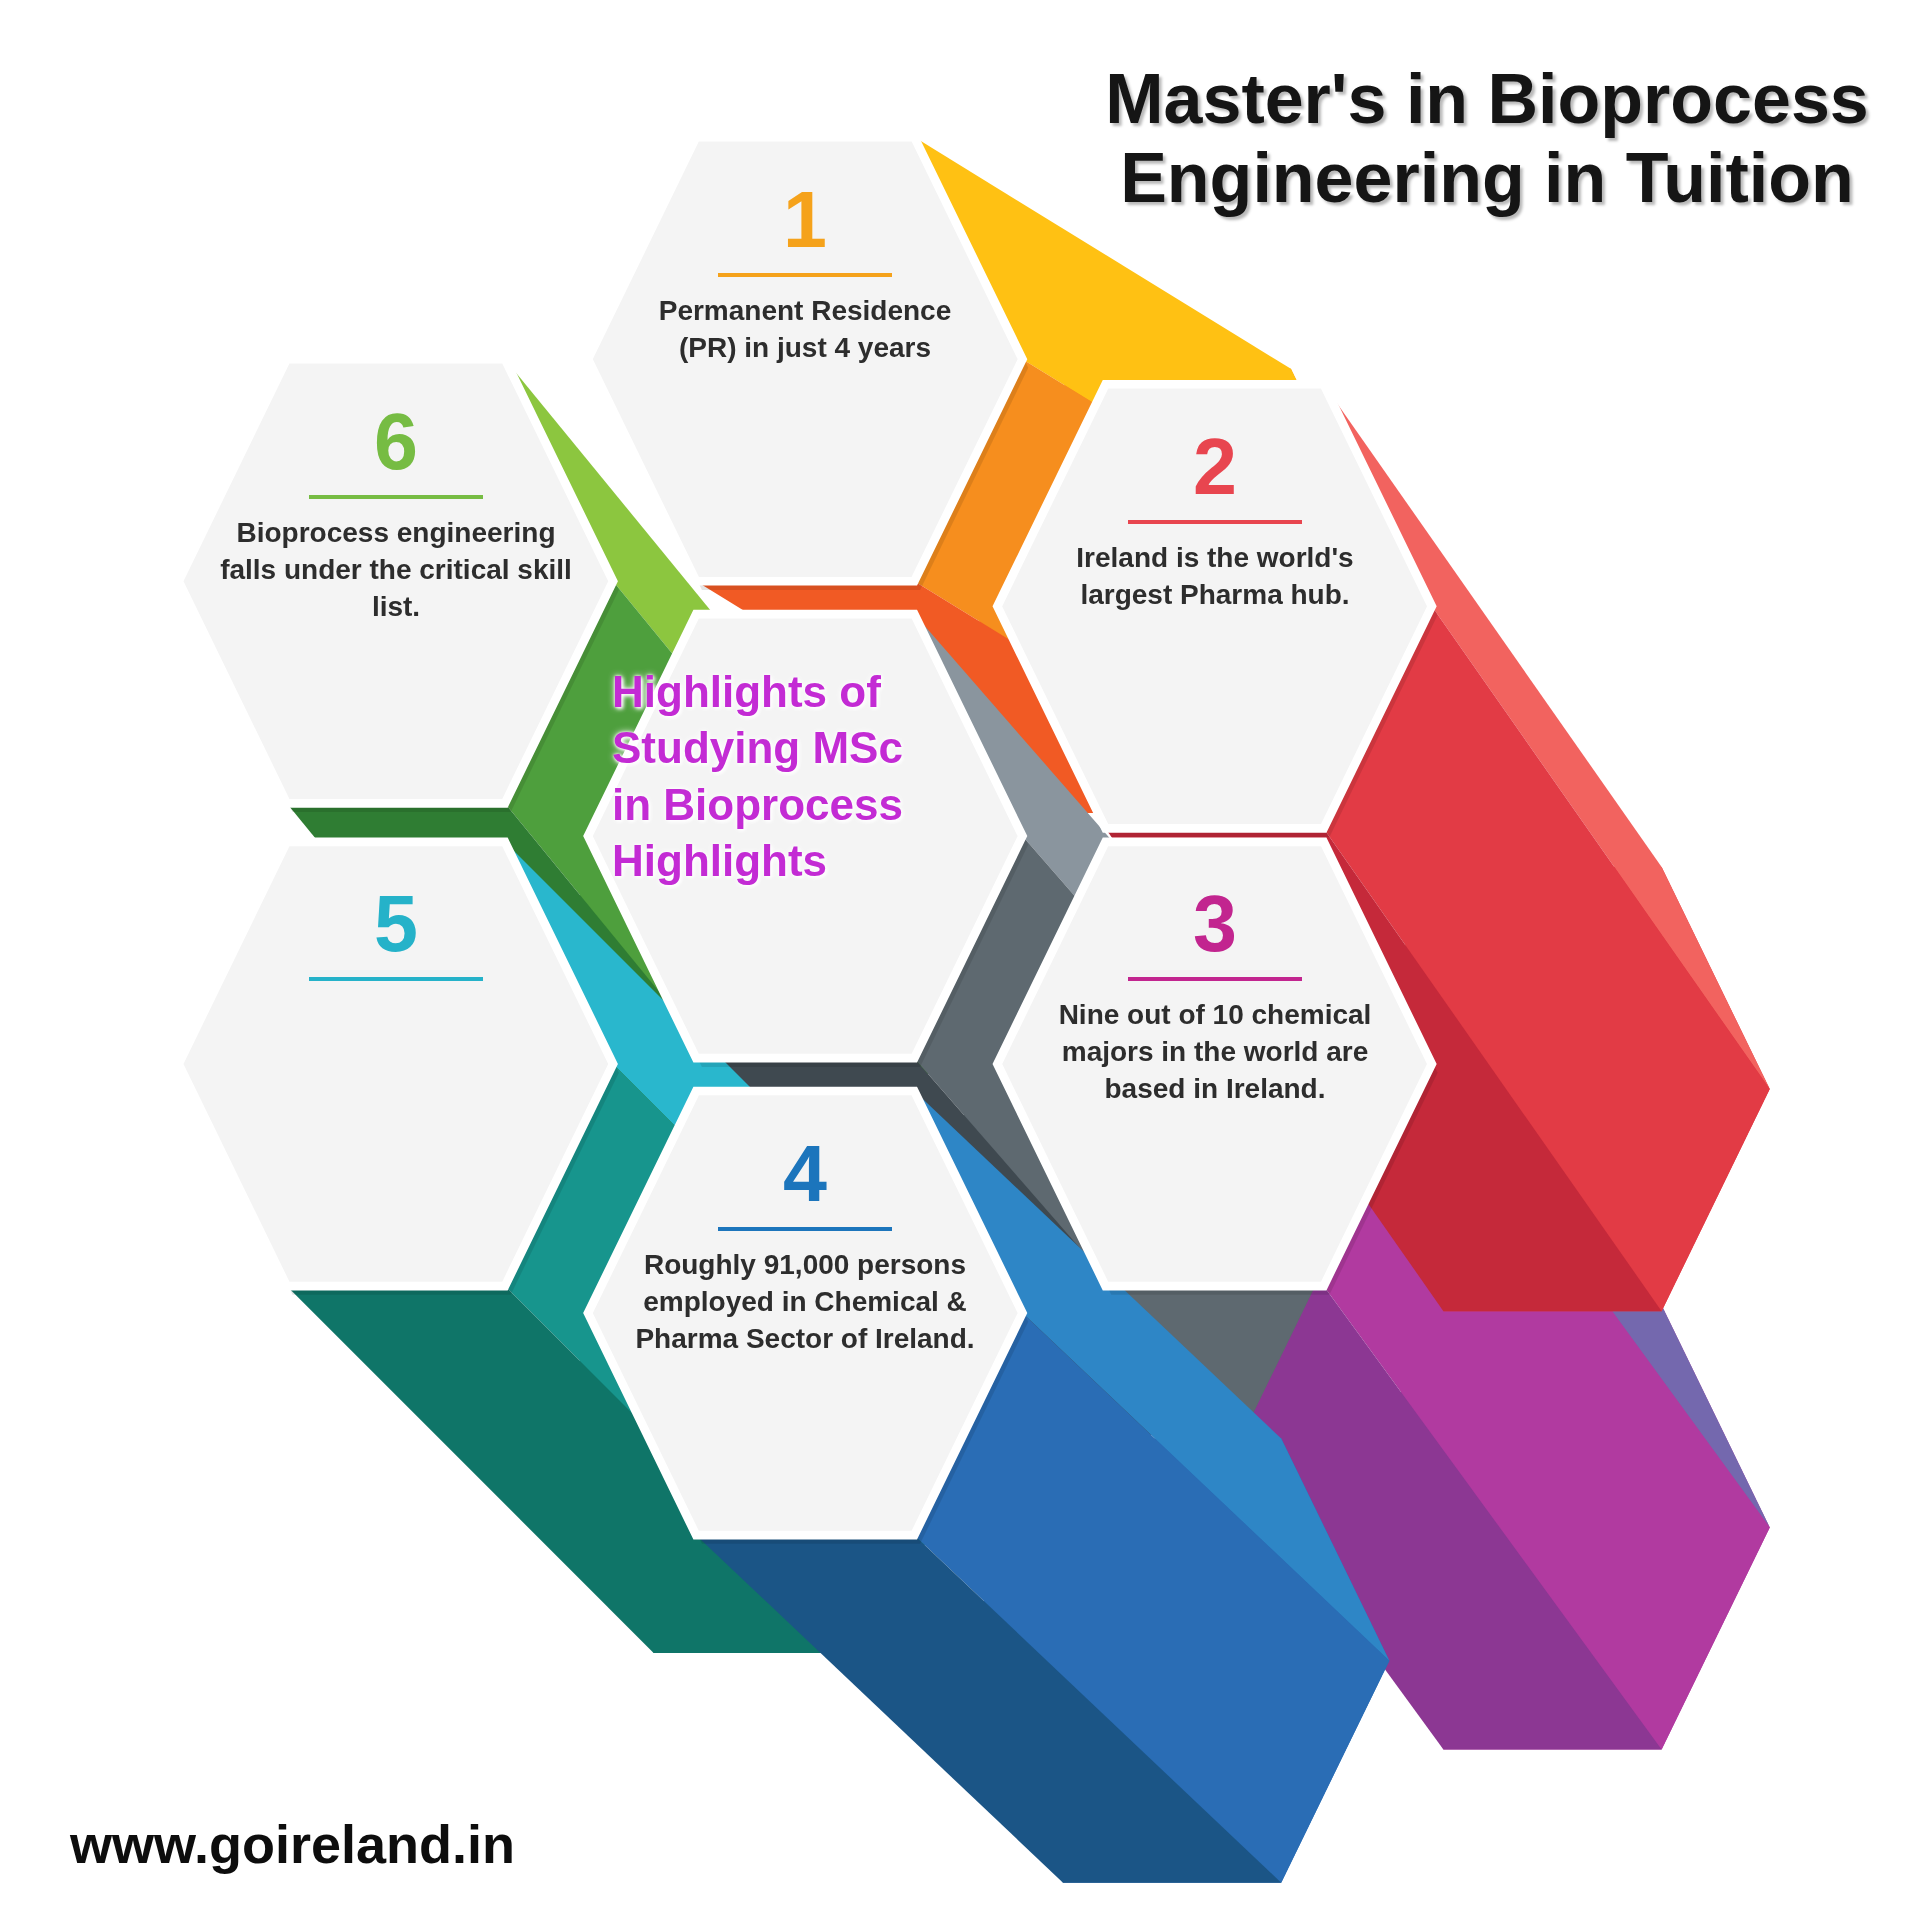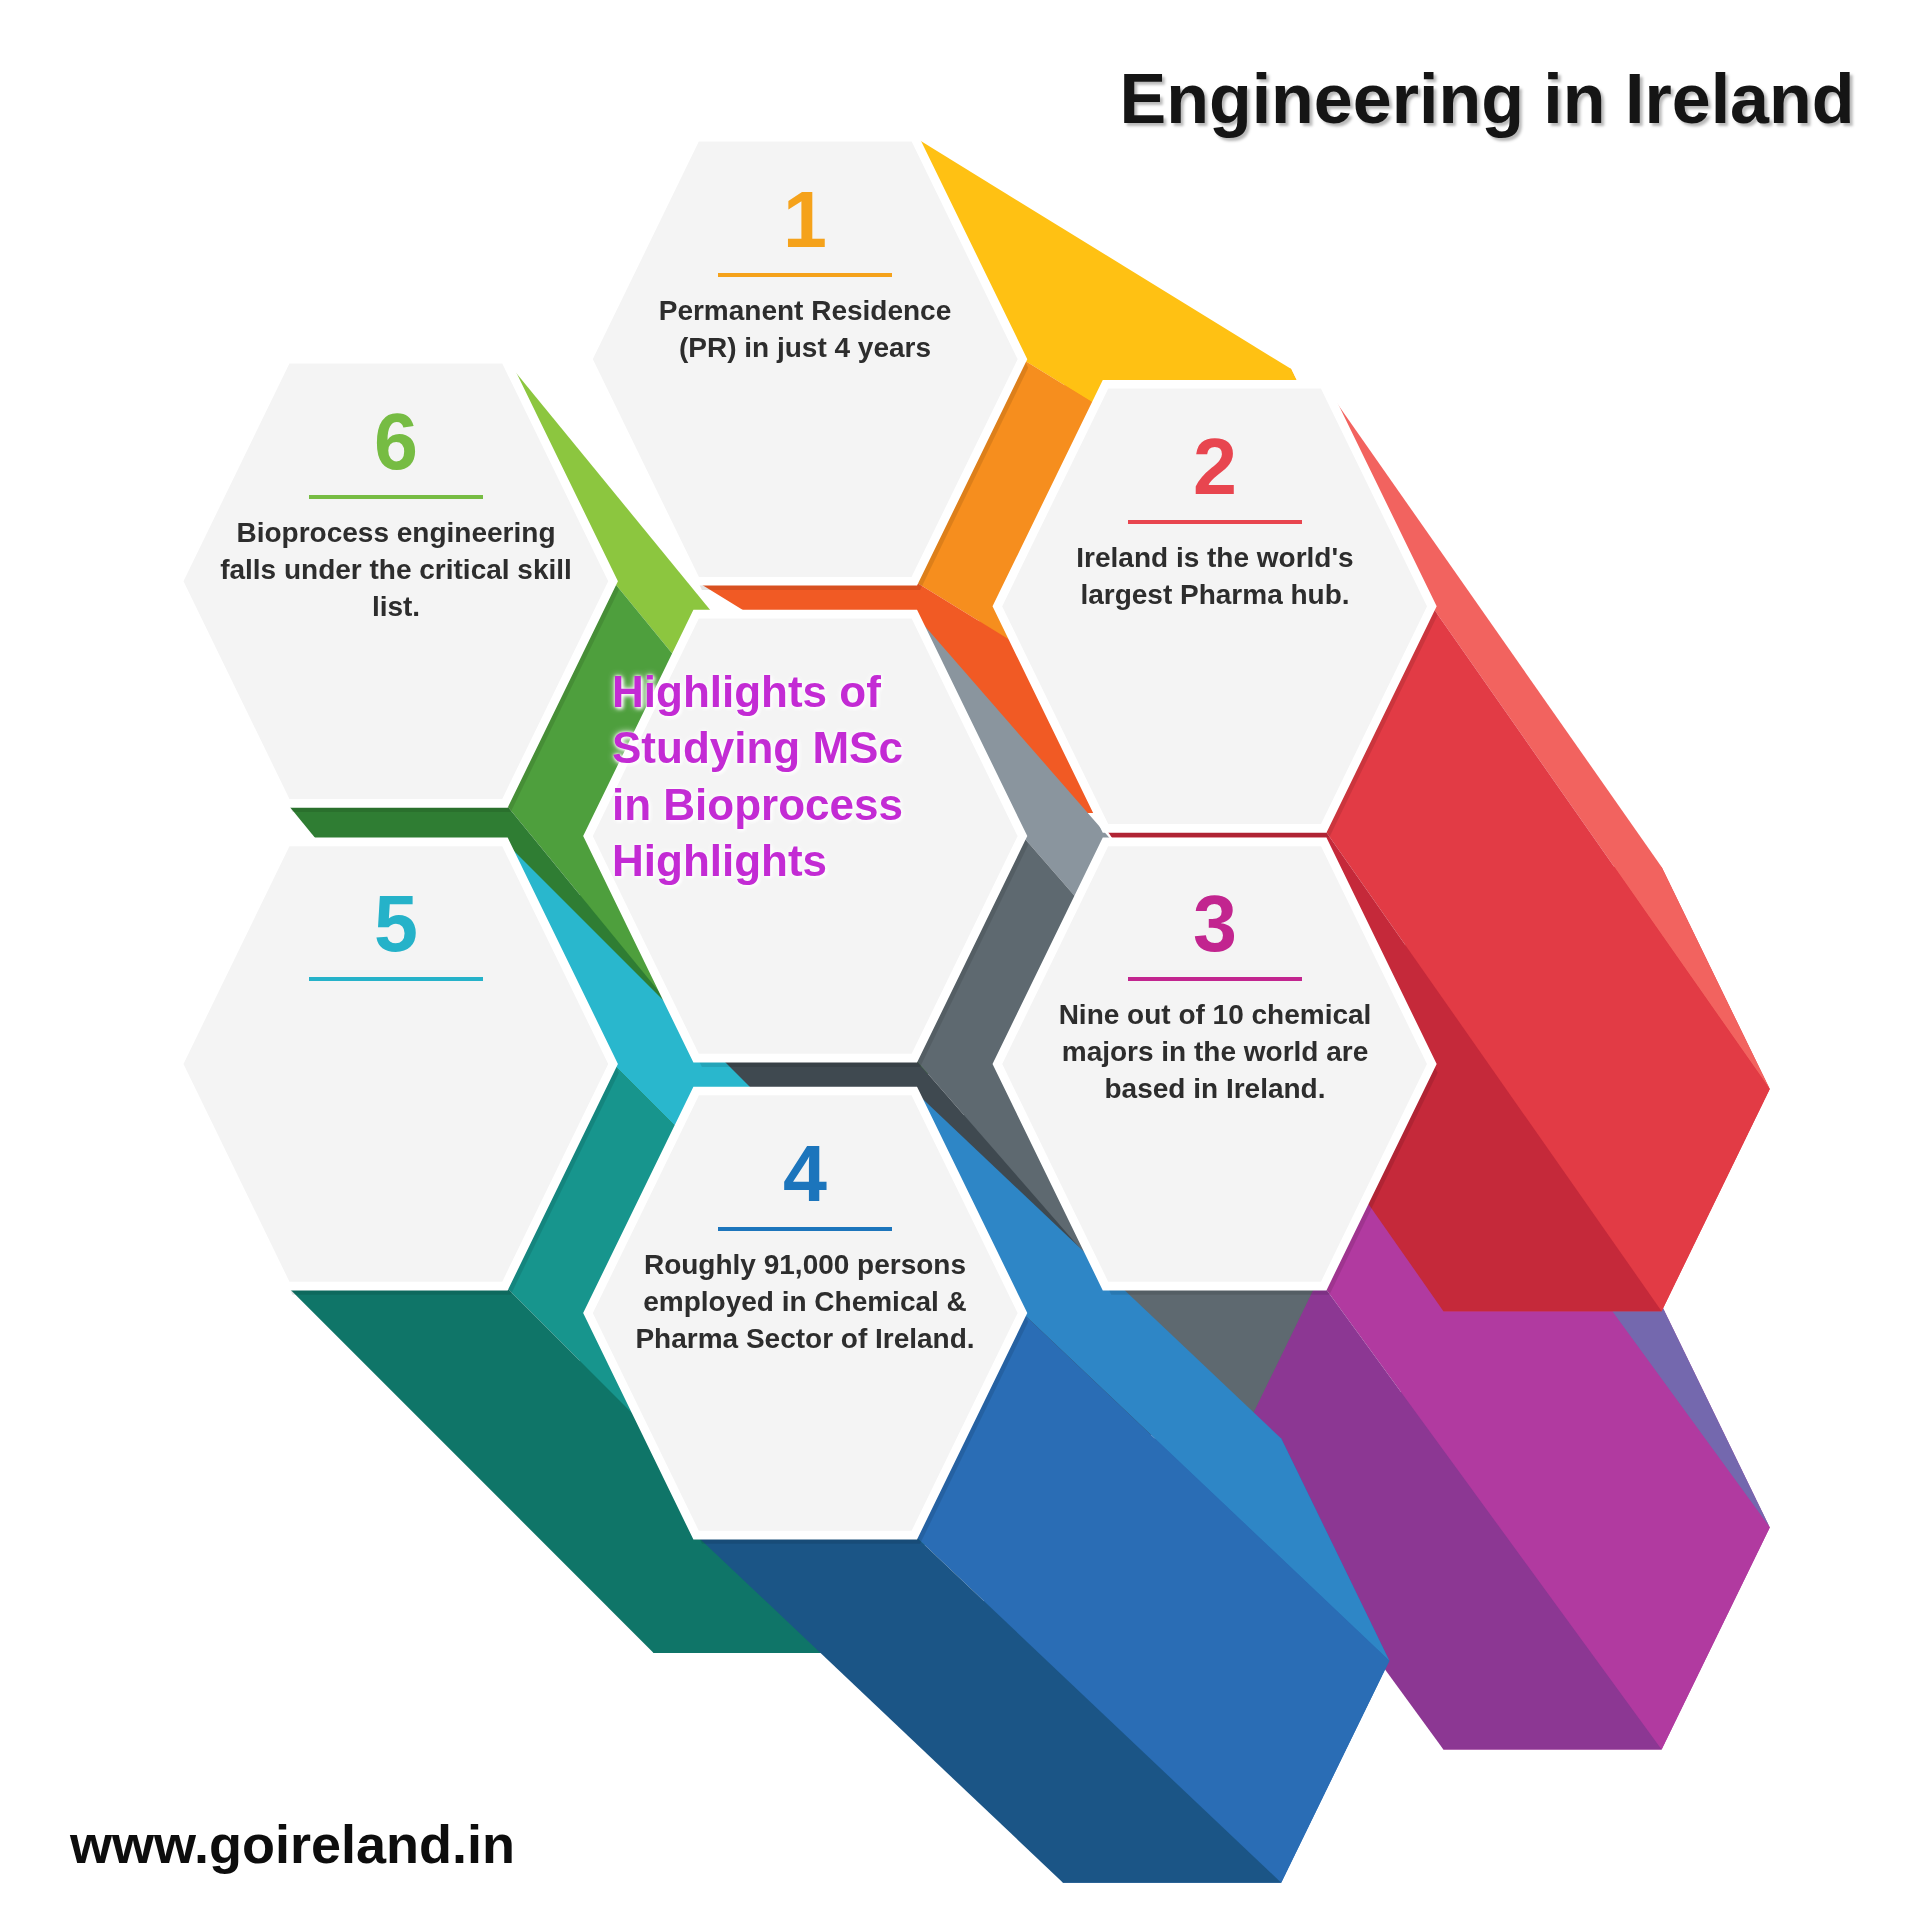--- a/index.html
+++ b/index.html
@@ -106,21 +106,22 @@
       <polygon class="hexshadow" transform="translate(6,9)" points="297,872 523,872 635,1102 523,1332 297,1332 185,1102"></polygon>
       <polygon class="hexface" points="297,872 523,872 635,1102 523,1332 297,1332 185,1102" fill="#f4f4f4"></polygon>
     </g>
     <g>
       <polygon class="hexshadow" transform="translate(6,9)" points="721,1130 947,1130 1059,1360 947,1590 721,1590 609,1360"></polygon>
       <polygon class="hexface" points="721,1130 947,1130 1059,1360 947,1590 721,1590 609,1360" fill="#f4f4f4"></polygon>
     </g>
   </svg>
 
   <div class="title">
-    <div>Engineering in Ireland</div>
+    <div>Master's in Bioprocess</div>
+    <div>Engineering in Tuition</div>
   </div>
 
   <div class="hex-label pos-h1">
     <div class="hex-num" style="color: rgb(245, 162, 27);">1</div>
     <div class="hex-rule" style="background: rgb(245, 162, 27);"></div>
     <div class="hex-text">Permanent Residence (PR) in just 4 years</div>
   </div>
 
   <div class="hex-label pos-h2">
     <div class="hex-num" style="color: rgb(232, 69, 79);">2</div>

